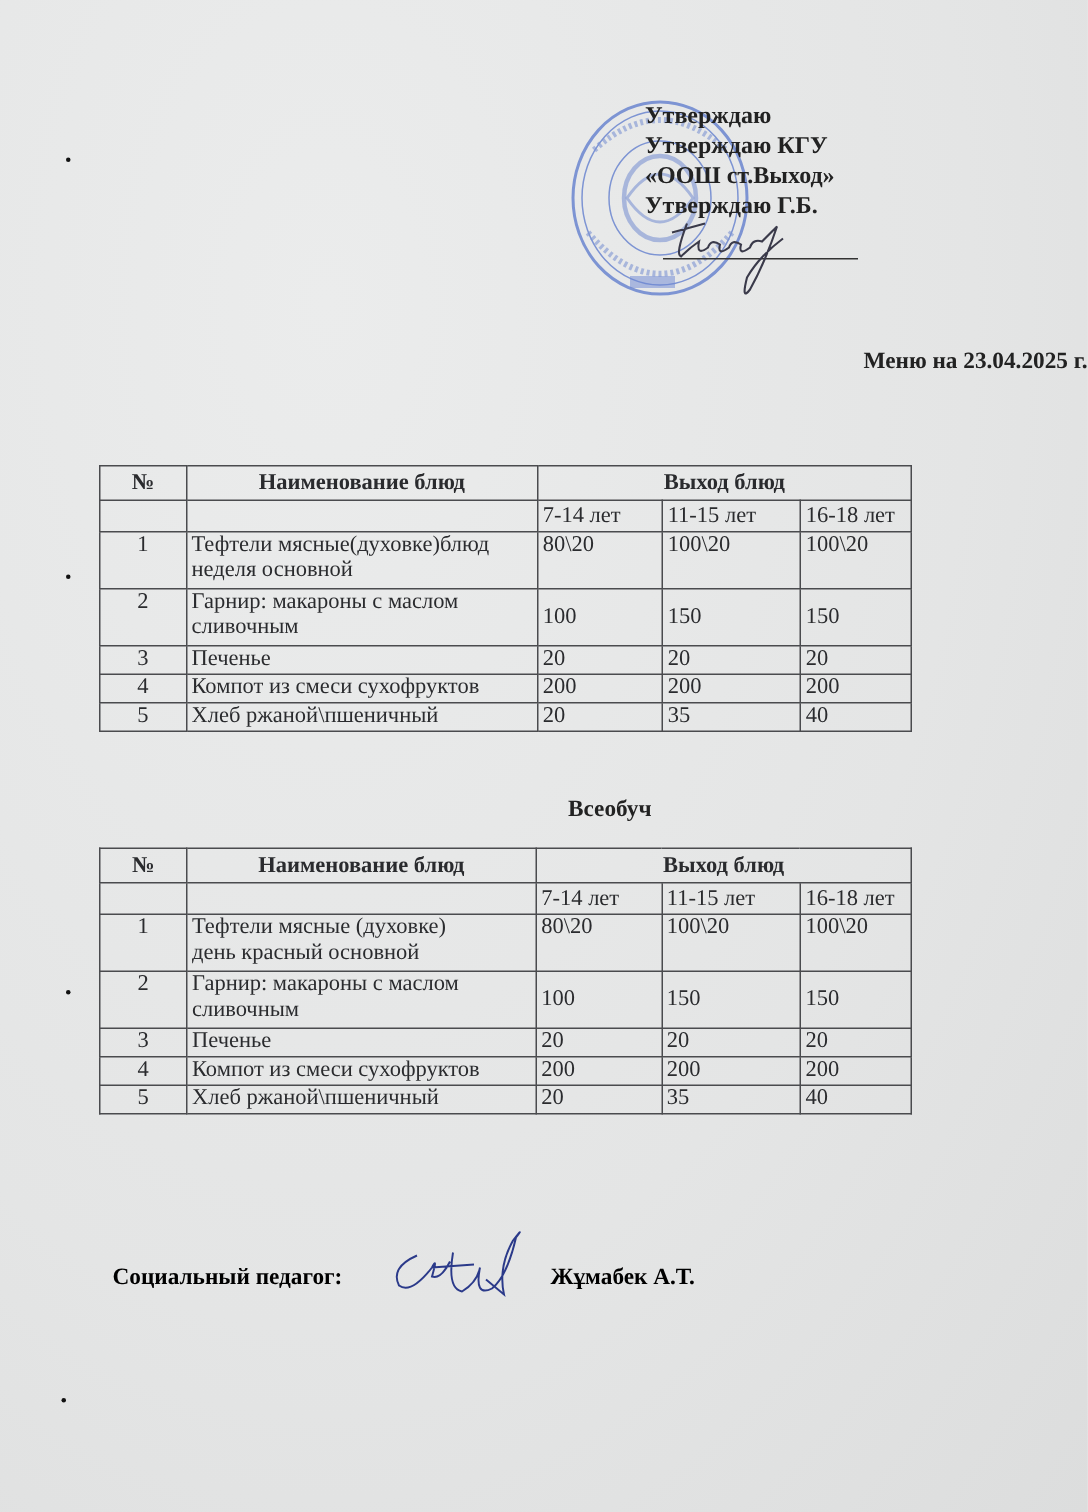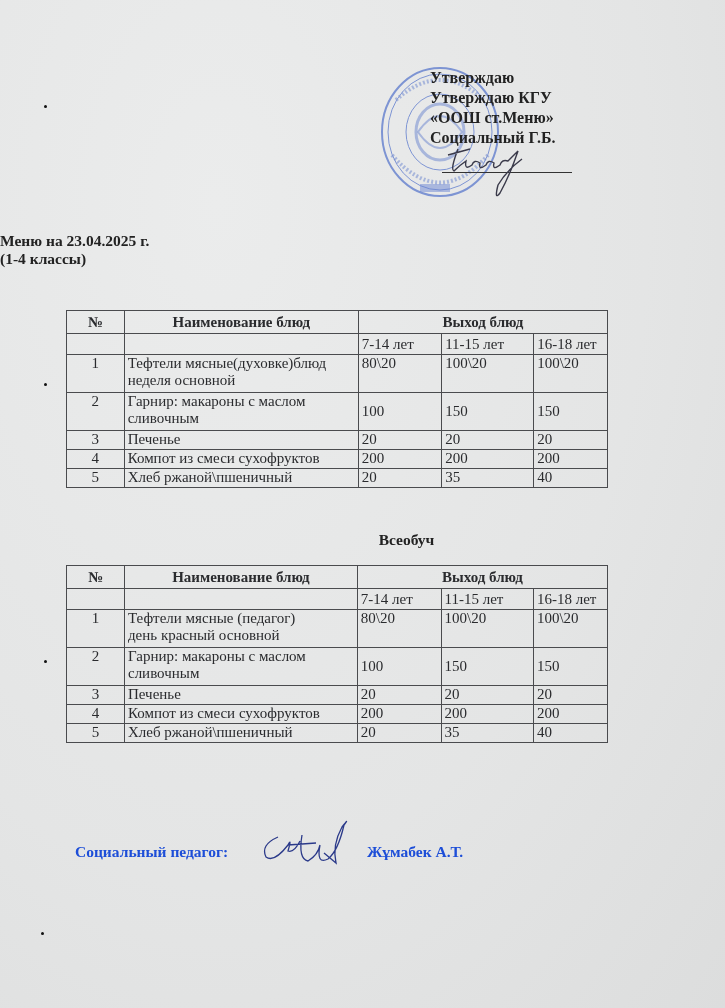--- a/index.html
+++ b/index.html
@@ -21,21 +21,21 @@
   .approval div { white-space: nowrap; }
   .sign-line {
     position: absolute; left: 442px; top: 172px; width: 130px; height: 1px; background: #333;
   }
   .stamp {
     position: absolute; left: 378px; top: 60px; width: 130px; height: 140px;
   }
   .director-sig { position: absolute; left: 440px; top: 135px; width: 90px; height: 70px; }
 
   .title-block {
-    position: absolute; left: 0; top: 232px; width: 725px; text-align: left;
+    position: absolute; left: 0; top: 232px; width: 725px; text-align: right;
     font-weight: bold; font-size: 15.5px; line-height: 18px; color: #222;
   }
 
   table.menu {
     position: absolute; left: 66px; border-collapse: collapse;
     font-size: 15px; color: #2a2b2e;
   }
   table.menu td {
     border: 1px solid #4a4b4e; padding: 0 3px; vertical-align: top; line-height: 17px;
   }
@@ -52,21 +52,21 @@
 
   #table1 { top: 310px; }
   #table2 { top: 565px; }
 
   .section-title {
     position: absolute; left: 0; top: 531px; width: 725px; text-align: center;
     font-weight: bold; font-size: 15.5px; color: #222; padding-left: 44px;
   }
 
   .footer {
-    position: absolute; top: 843px; font-weight: bold; font-size: 15.5px; color: #1d4ed8;
+    position: absolute; top: 843px; font-weight: bold; font-size: 15.5px; color: #000000;
   }
   .footer-label { left: 75px; }
   .footer-name { left: 367px; text-align: center; }
   .ped-sig { position: absolute; left: 258px; top: 815px; width: 100px; height: 55px; }
 </style>
 </head>
 <body>
 
 <div class="page">
 
@@ -84,31 +84,30 @@
       <path d="M40 72 Q62 40 84 72 Q62 104 40 72Z" stroke-width="2" opacity="0.6"></path>
       <path d="M18 40 Q62 0 106 40" stroke-width="4" stroke-dasharray="2 2" opacity="0.6"></path>
       <path d="M14 95 Q62 150 110 95" stroke-width="4" stroke-dasharray="2 2" opacity="0.6"></path>
     </g>
     <rect x="42" y="124" width="30" height="8" fill="#6b86d4" opacity="0.5"></rect>
   </svg>
 
   <div class="approval">
     <div>Утверждаю</div>
     <div>Утверждаю КГУ</div>
-    <div>«ООШ ст.Меню»</div>
-    <div>Социальный Г.Б.</div>
+    <div>«ООШ ст.Выход»</div>
+    <div>Утверждаю Г.Б.</div>
   </div>
   <div class="sign-line"></div>
   <svg class="director-sig" viewBox="0 0 90 70">
     <path d="M8 20 L30 14 M18 14 Q10 35 14 36 Q20 30 26 26 Q24 36 32 30 Q34 24 40 28 Q38 36 46 30 Q48 24 54 28 Q52 36 60 30 Q62 24 68 26 Q74 20 78 16 Q70 40 60 58 Q54 66 58 50 Q66 36 82 24" fill="none" stroke="#3a3a4a" stroke-width="1.4"></path>
   </svg>
 
   <div class="title-block">
     <div>Меню на 23.04.2025 г.</div>
-    <div>(1-4 классы)</div>
   </div>
 
   <table class="menu" id="table1">
     <tbody>
         <tr class="hdr">
       <td class="num">№</td>
       <td class="name" style="text-align:center">Наименование  блюд</td>
       <td colspan="3">Выход блюд</td>
     </tr>
     <tr class="sub">
@@ -174,21 +173,21 @@
     <tr class="sub">
       <td class="num"></td>
       <td class="name"></td>
       <td class="val c1">7-14 лет</td>
       <td class="val c2">11-15 лет</td>
       <td class="val c3">16-18 лет</td>
     </tr>
     <tr class="two">
       <td class="num">1</td>
       <td class="name">
-            <div>Тефтели мясные (педагог)</div>
+            <div>Тефтели мясные (духовке)</div>
             <div>день красный основной</div>
           </td>
       <td class="val">80\20</td>
       <td class="val">100\20</td>
       <td class="val">100\20</td>
     </tr>
     <tr class="two">
       <td class="num">2</td>
       <td class="name">
             <div>Гарнир: макароны с маслом</div>

